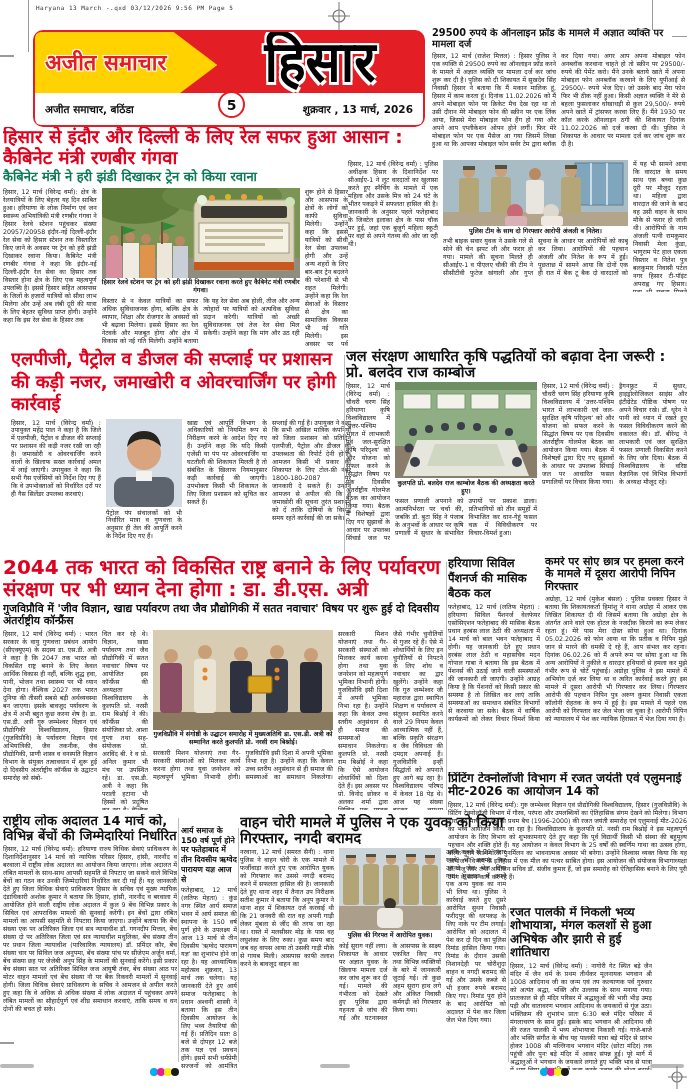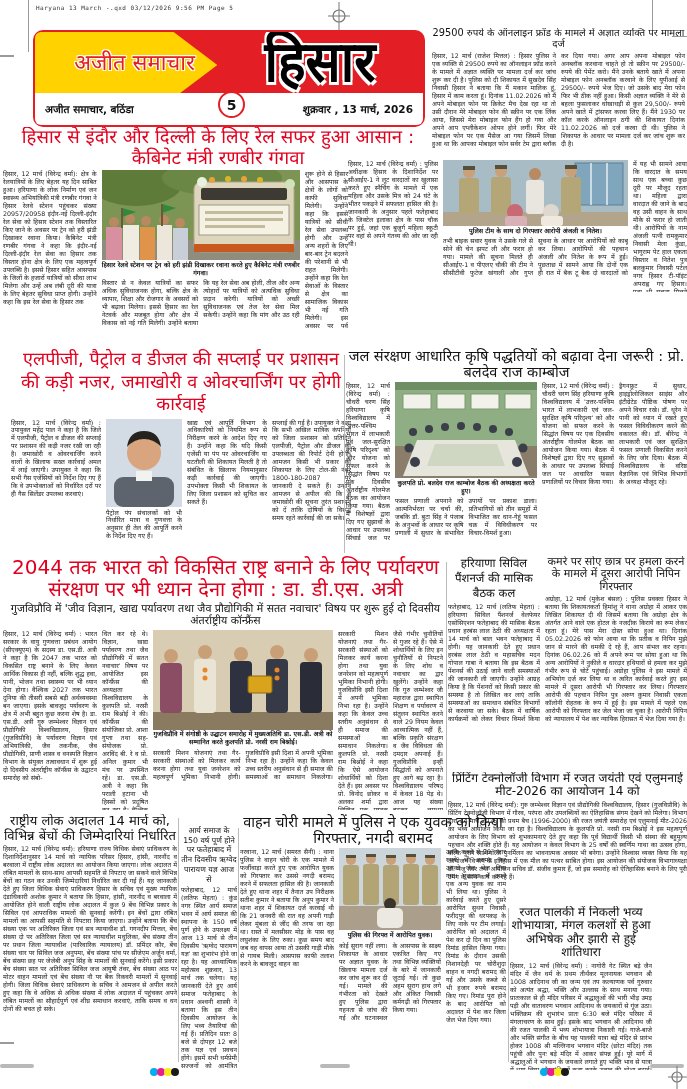--- a/index.html
+++ b/index.html
@@ -8,35 +8,35 @@
   .slug{position:absolute;left:36px;top:4px;font-family:"DejaVu Sans Mono",monospace;
         font-size:6px;color:#333;letter-spacing:.5px;}
   .cropline{position:absolute;background:#9a9a9a;}
   .regmark{position:absolute;}
   
   .masthead{position:absolute;left:33px;top:30px;width:392px;height:97px;
             border:2.5px solid #e31e25;border-radius:10px;background:#e31e25;box-sizing:border-box;}
   .mh-top{position:relative;height:66px;overflow:hidden;border-radius:6px 6px 0 0;}
   .mh-yellow{position:absolute;left:0;top:0;width:47%;height:100%;background:#ffd200;
              clip-path:polygon(0 0,76% 0,100% 50%,76% 100%,0 100%);}
-  .mh-brand{position:absolute;left:10px;top:20px;width:150px;text-align:right;
-            font-size:22px;font-weight:normal;color:#e31e25;line-height:1;
+  .mh-brand{position:absolute;left:10px;top:20px;width:150px;text-align:left;
+            font-size:22px;font-weight:bold;color:#e31e25;line-height:1;
             text-shadow:-1px -1px 0 #fff,1px -1px 0 #fff,-1px 1px 0 #fff,1px 1px 0 #fff;}
   .mh-city{position:absolute;left:185px;top:-2px;width:200px;text-align:center;
            font-size:52px;font-weight:bold;color:#000;line-height:1.25;transform:scaleY(1.08);
            text-shadow:-2px -2px 0 #fff,2px -2px 0 #fff,-2px 2px 0 #fff,2px 2px 0 #fff;}
   .mh-strip{position:absolute;left:0;right:0;bottom:0;height:26px;background:#fff;
             border-radius:0 0 6px 6px;display:flex;align-items:center;justify-content:space-between;
             padding:16px 10px;font-weight:bold;font-size:10.5px;box-sizing:border-box;}
   .mh-circle{position:absolute;left:183px;bottom:7px;width:27px;height:27px;background:#fff;
              border:2.5px solid #e31e25;border-radius:50%;display:flex;align-items:center;
              justify-content:center;font-size:14px;font-weight:bold;z-index:3;box-sizing:border-box;}
   
   .art{position:absolute;overflow:hidden;box-sizing:border-box;}
-  .hl{font-weight:normal;text-align:center;margin:0 0 2px 0;line-height:1.12;}
+  .hl{font-weight:bold;text-align:left;margin:0 0 2px 0;line-height:1.12;}
   .red{color:#e1001e;}
   .teal{color:#0d7a58;}
   .bt{font-size:6.3px;line-height:1.27;text-align:justify;color:#1c1c1c;overflow:hidden;}
   .cols2{column-count:2;column-gap:5px;}
   .flexrow{display:flex;gap:5px;}
   .caption{font-size:6.4px;font-weight:bold;text-align:center;line-height:1.2;margin:1.5px 0 2px 0;}
   figure{margin:0;}
   svg{display:block;}
   .vr{position:absolute;width:1px;background:#bbb;}
   .cmyk{position:absolute;display:flex;}
@@ -72,20 +72,21 @@
     <div class="mh-circle">5</div>
   </header>
 
   <section class="art" style="left:432px;top:28px;width:253px;height:134px">
     <h2 class="hl" style="font-size:9.8px">29500 रुपये के ऑनलाइन फ्रॉड के मामले में अज्ञात व्यक्ति पर मामला दर्ज</h2>
     <div class="bt cols2" style="height:110px">हिसार, 12 मार्च (राजेश मित्तल) : हिसार पुलिस ने एक व्यक्ति से 29500 रुपये का ऑनलाइन फ्रॉड करने के मामले में अज्ञात व्यक्ति पर मामला दर्ज कर जांच शुरू कर दी है। पुलिस को दी शिकायत में सुखदेव सिंह निवासी हिसार ने बताया कि मैं मकान मालिक हूं, हिसार में काम करता हूं। दिनांक 11.02.2026 को मैं अपने मोबाइल फोन पर क्रिकेट मैच देख रहा था तो उसी दौरान मेरे मोबाइल फोन की स्क्रीन पर एक लिंक आया, जिससे मेरा मोबाइल फोन हैंग हो गया और अपने आप एप्लीकेशन ओपन होने लगीं। फिर मेरे मोबाइल फोन पर एक मैसेज आ गया जिसमें लिखा हुआ था कि आपका मोबाइल फोन सर्वर टेम द्वारा ब्लॉक कर दिया गया। अगर आप अपना मोबाइल फोन अनब्लॉक करवाना चाहते हो तो स्क्रीन पर 29500/- रुपये की पेमेंट करो। मैंने उनके बताये खाते में अपना मोबाइल फोन अनब्लॉक करवाने के लिए यूपीआई से 29500/- रुपये भेज दिए। जो उसके बाद मेरा फोन फिर भी ठीक नहीं हुआ। किसी अज्ञात व्यक्ति ने मेरे से बहला फुसलाकर धोखाधड़ी से कुल 29,500/- रुपये अपने खाते में ट्रांसफर करवा लिए हैं। मैंने 1930 पर कॉल करके ऑनलाइन ठगी की शिकायत दिनांक 11.02.2026 को दर्ज करवा दी थी। पुलिस ने शिकायत के आधार पर मामला दर्ज कर जांच शुरू कर दी है।</div>
   </section>
 
   <section class="art" style="left:3px;top:127px;width:430px;height:219px">
     <h2 class="hl red" style="font-size:18.5px">हिसार से इंदौर और दिल्ली के लिए रेल सफर हुआ आसान : कैबिनेट मंत्री रणबीर गंगवा</h2>
+    <h3 class="hl teal" style="font-size:13px;margin:1px 0 3px 0">कैबिनेट मंत्री ने हरी झंडी दिखाकर ट्रेन को किया रवाना</h3>
     <div class="flexrow" style="width:345px;height:158px">
       <div class="bt" style="width:95px">हिसार, 12 मार्च (विरेन्द्र वर्मा): क्षेत्र के रेलयात्रियों के लिए बेहतर यह दिन साबित हुआ। हरियाणा के लोक निर्माण एवं जन स्वास्थ्य अभियांत्रिकी मंत्री रणबीर गंगवा ने हिसार रेलवे स्टेशन पहुंचकर संख्या 20957/20958 इंदौर-नई दिल्ली-इंदौर रेल सेवा को हिसार स्टेशन तक विस्तारित किए जाने के अवसर पर ट्रेन को हरी झंडी दिखाकर रवाना किया। कैबिनेट मंत्री रणबीर गंगवा ने कहा कि इंदौर-नई दिल्ली-इंदौर रेल सेवा का हिसार तक विस्तार होना क्षेत्र के लिए एक महत्वपूर्ण उपलब्धि है। इससे हिसार सहित आसपास के जिलों के हजारों यात्रियों को सीधा लाभ मिलेगा और उन्हें अब लंबी दूरी की यात्रा के लिए बेहतर सुविधा प्राप्त होगी। उन्होंने कहा कि इस रेल सेवा के हिसार तक</div>
       <div style="width:198px">
         <figure>
           <svg width="198" height="90" viewBox="0 0 198 90">
             <rect width="198" height="90" fill="#7c9454"></rect>
             <ellipse cx="34" cy="14" rx="46" ry="22" fill="#5f7b3a"></ellipse>
             <ellipse cx="120" cy="8" rx="60" ry="18" fill="#6b8746"></ellipse>
             <rect y="70" width="198" height="20" fill="#8f8d7d"></rect>
             <rect x="92" y="12" width="100" height="70" rx="7" fill="#ded5bd" stroke="#b0a689"></rect>

